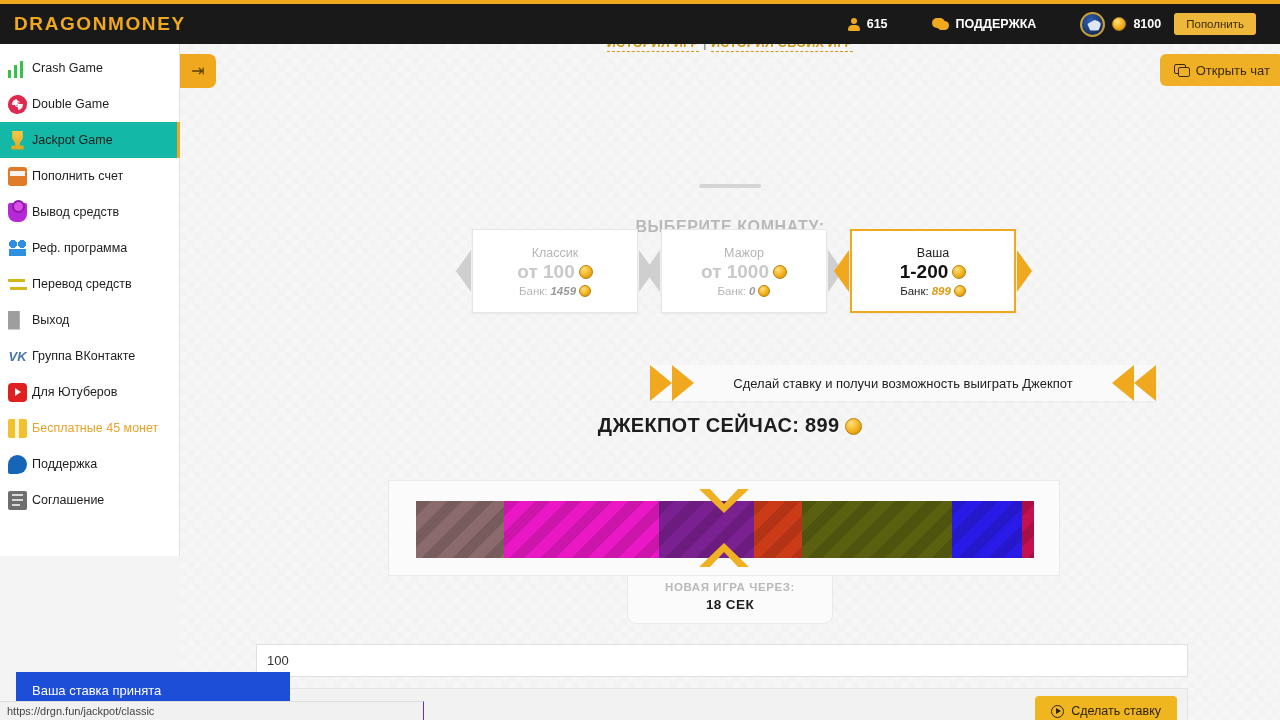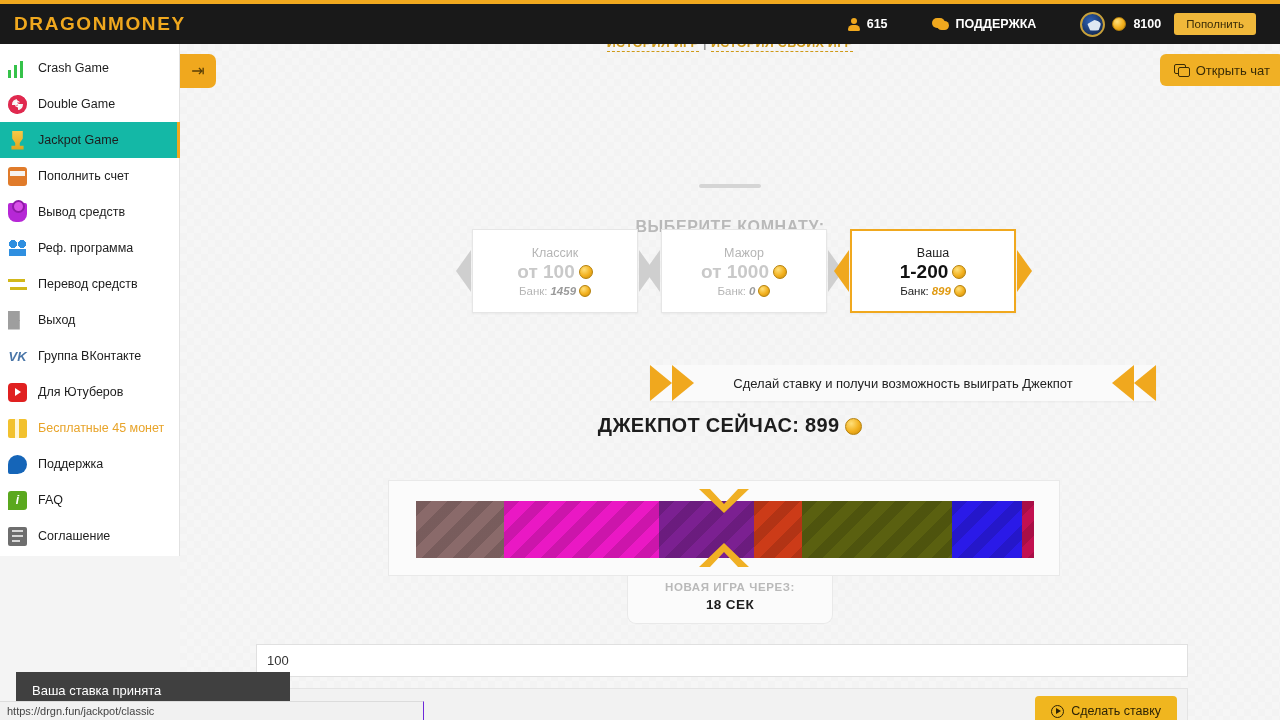--- a/index.html
+++ b/index.html
@@ -78,21 +78,21 @@
 
   
   #sidebar {
     position: absolute; top: 44px; left: 0; width: 180px; height: 512px;
     background: #fff;
     border-right: 1px solid #e2e2e2;
     padding-top: 6px;
   }
   .side-item {
     display: flex; align-items: center; height: 36px;
-    padding-left: 8px; gap: 11px;
+    padding-left: 8px; gap: 5px;
     font-size: 12.5px; color: #1d1d1d;
     cursor: pointer; position: relative;
   }
   .side-item.active { background: #14b8a6; }
   .side-item.active::after {
     content:""; position:absolute; right:-1px; top:0; width:3px; height:100%;
     background:#f0a81e;
   }
   .side-item.highlight { color: #e8a42a; }
   .side-icon { width:19px; height:19px; flex:none; position:relative; }
@@ -273,21 +273,21 @@
     border-radius:4px; height:33px; padding:0 16px;
     font-size:12.5px; font-family:inherit; cursor:pointer;
     display:flex; align-items:center; gap:7px;
   }
   .ic-play { width:13px; height:13px; border-radius:50%; border:1.6px solid #2d2306; position:relative; flex:none; }
   .ic-play::after { content:""; position:absolute; left:4px; top:2.5px; border-left:5px solid #2d2306; border-top:3.5px solid transparent; border-bottom:3.5px solid transparent; }
 
   
   #toast {
     position:absolute; left:16px; top:672px; width:274px; height:36px;
-    background:#404040; color:#fff; font-size:13px;
+    background:#1d4ed8; color:#fff; font-size:13px;
     display:flex; align-items:center; padding-left:16px; z-index:40;
   }
   
   #statusbar {
     position:absolute; left:0; bottom:0; width:424px; height:19px;
     background:#f1f1f1; border-top:1px solid #dcdcdc; border-right:1px solid #6d28d9;
     font-size:11px; color:#444; display:flex; align-items:center; padding-left:7px; z-index:50;
   }
 </style>
 </head>
@@ -356,24 +356,20 @@
     <span class="side-icon g-yt"></span>
     <span>Для Ютуберов</span>
   </div>
   <div class="side-item highlight">
     <span class="side-icon g-gift"></span>
     <span>Бесплатные 45 монет</span>
   </div>
   <div class="side-item">
     <span class="side-icon g-support"></span>
     <span>Поддержка</span>
-  </div>
-  <div class="side-item">
-    <span class="side-icon g-faq"></span>
-    <span>FAQ</span>
   </div>
   <div class="side-item">
     <span class="side-icon g-doc"></span>
     <span>Соглашение</span>
   </div>
 </div>
 
 <div id="main">
 
   <button id="collapse-btn">

